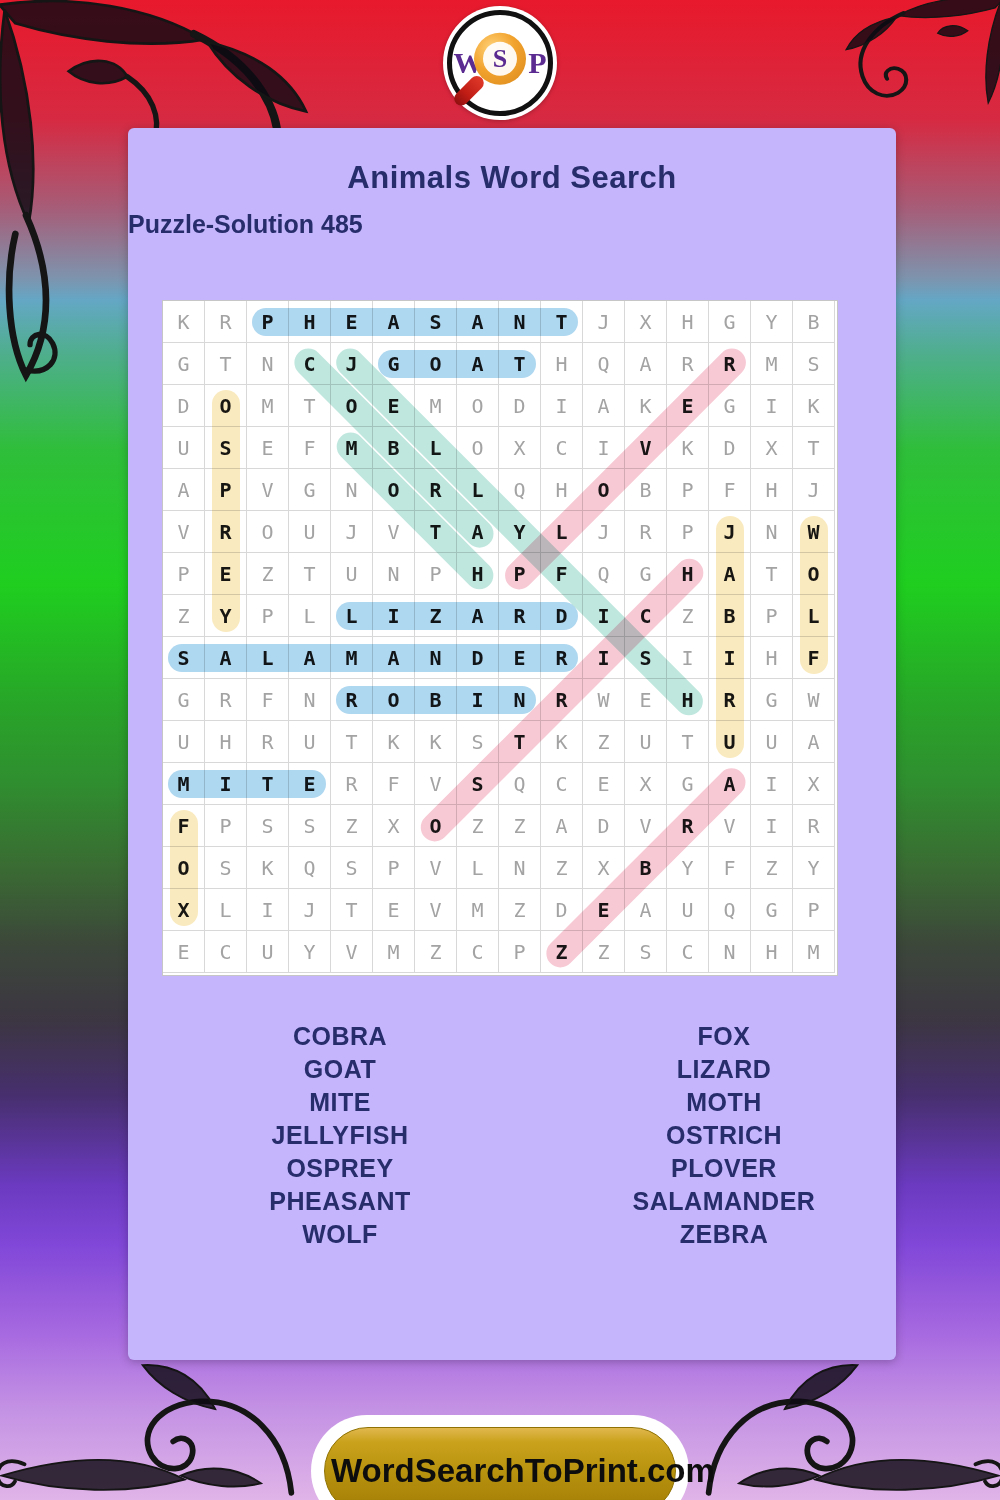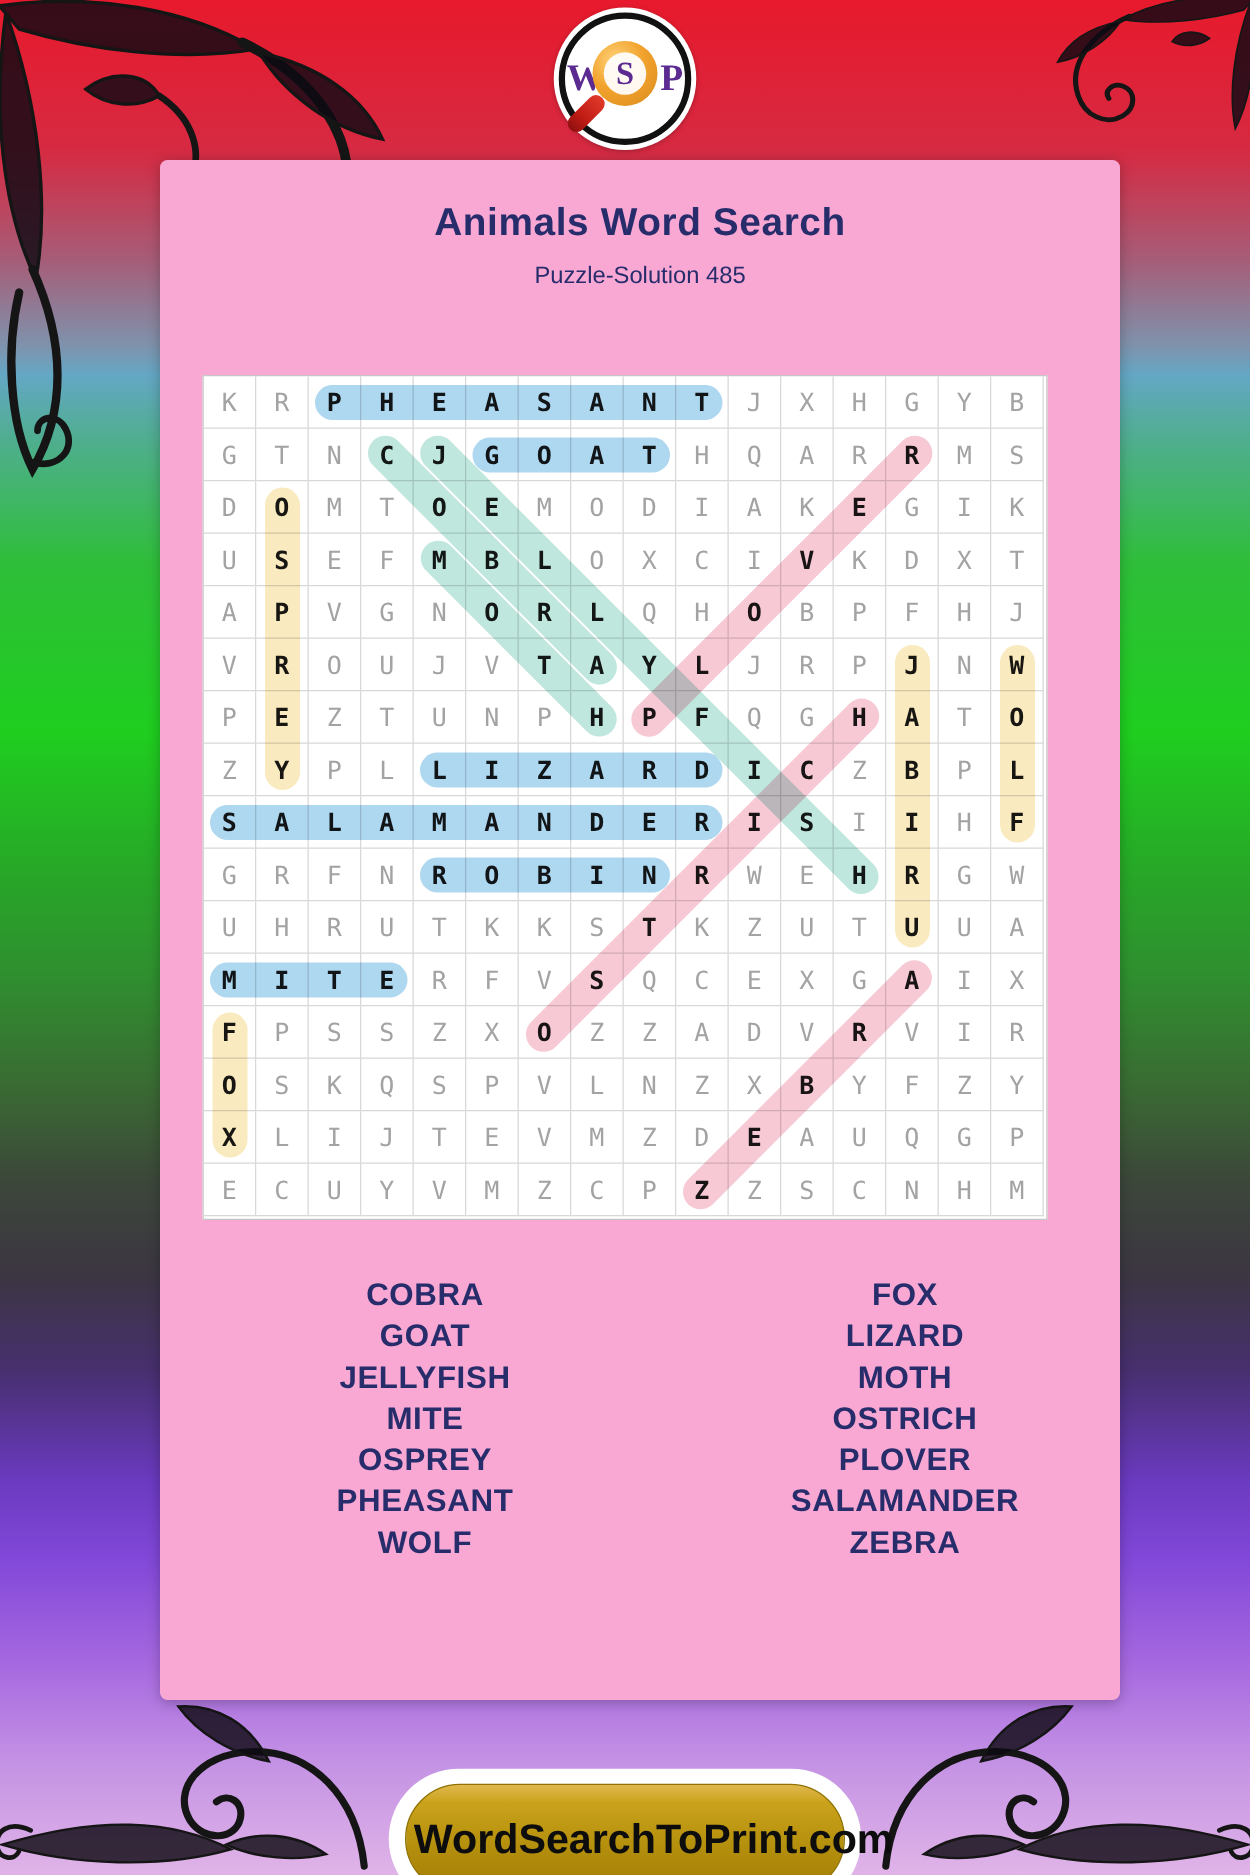--- a/index.html
+++ b/index.html
@@ -44,29 +44,29 @@
     font-family:"Liberation Serif",serif;font-weight:700;font-size:26px;color:#5b2b91;
   }
   .lens-handle{
     position:absolute;width:14px;height:36px;border-radius:7px;
     left:-12px;bottom:-24px;transform:rotate(45deg);
     background:linear-gradient(180deg,#e03a2a 0%,#c11d15 60%,#8f1010 100%);
   }
 
   .card{
     position:absolute;left:128px;top:128px;width:768px;height:1232px;
-    background:#f9a8d4;border-radius:6px;box-shadow:0 2px 10px rgba(0,0,0,.25);
+    background:#c4b5fd;border-radius:6px;box-shadow:0 2px 10px rgba(0,0,0,.25);
   }
   .title{
     position:absolute;top:32px;left:0;width:100%;text-align:center;
     font-size:31px;font-weight:700;color:#272c6b;letter-spacing:.5px;
   }
   .subtitle{
-    position:absolute;top:82px;left:0;width:100%;text-align:center;
-    font-size:19px;font-weight:400;color:#272c6b;
+    position:absolute;top:82px;left:0;width:100%;
+    font-size:25px;font-weight:700;color:#272c6b;
   }
 
   .grid-box{
     position:absolute;left:34px;top:172px;width:674px;height:674px;
     border:1px solid #c6c6c6;background:#fff;
   }
   .cells{
     position:absolute;left:0;top:0;
     display:grid;grid-template-columns:repeat(16,42px);grid-template-rows:repeat(16,42px);
   }
@@ -429,22 +429,22 @@
         <div class="cap" style="width: 242px; left: 446px; top: 322px; background: rgb(250, 234, 191); transform: rotate(90deg);"></div>
         <div class="cap" style="width: 388.382px; left: 204.809px; top: 385px; background: rgb(247, 201, 213); transform: rotate(-45deg);"></div>
         <div class="cap" style="width: 269.588px; left: 348.206px; top: 553px; background: rgb(247, 201, 213); transform: rotate(-45deg);"></div>
       </div>
   </div>
 
   <div class="word-list">
     <div class="word-col" id="col-left">
         <div class="word-item">COBRA</div>
         <div class="word-item">GOAT</div>
+        <div class="word-item">MITE</div>
         <div class="word-item">JELLYFISH</div>
-        <div class="word-item">MITE</div>
         <div class="word-item">OSPREY</div>
         <div class="word-item">PHEASANT</div>
         <div class="word-item">WOLF</div>
       </div>
     <div class="word-col" id="col-right">
         <div class="word-item">FOX</div>
         <div class="word-item">LIZARD</div>
         <div class="word-item">MOTH</div>
         <div class="word-item">OSTRICH</div>
         <div class="word-item">PLOVER</div>

